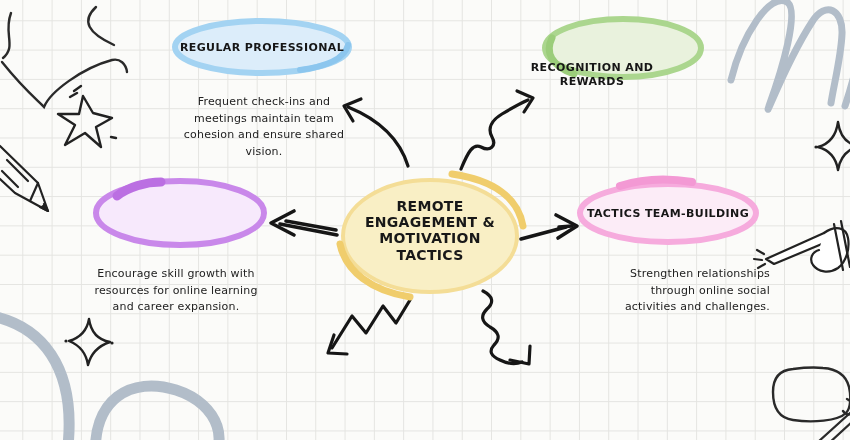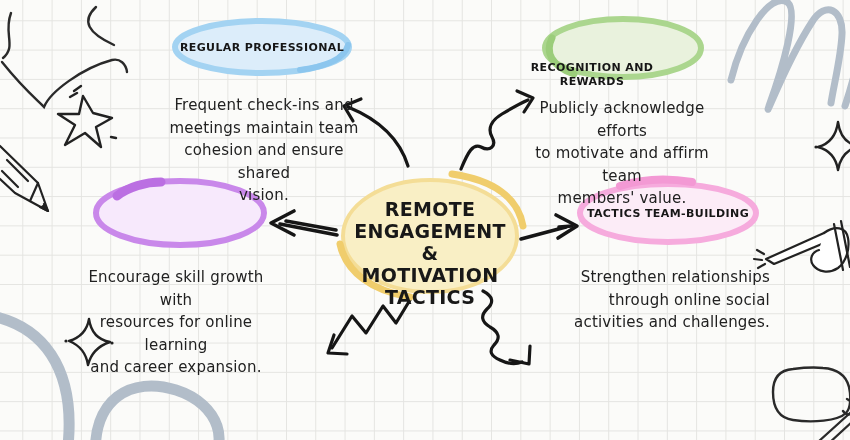--- a/index.html
+++ b/index.html
@@ -13,25 +13,25 @@
     background-position:-7px -9px;
     font-family:"DejaVu Sans", sans-serif;
   }
   svg.layer{position:absolute;left:0;top:0;width:850px;height:440px;}
   .txt{position:absolute;text-align:center;color:#1c1c1c;white-space:pre-line;}
   .node-label{
     font-weight:bold;font-size:11px;line-height:1.3;letter-spacing:0.4px;
     color:#161616;
   }
   .center-label{
-    font-weight:bold;font-size:19px;line-height:1.16;letter-spacing:0.3px;
+    font-weight:bold;font-size:14px;line-height:1.16;letter-spacing:0.3px;
     color:#181818;
   }
   .desc{
-    font-size:15px;line-height:1.5;letter-spacing:0.2px;color:#212121;
+    font-size:11px;line-height:1.5;letter-spacing:0.2px;color:#212121;
     font-weight:500;
   }
 </style>
 </head>
 <body>
 
 <div class="canvas">
 
   <svg class="layer" viewBox="0 0 850 440">
 
@@ -167,23 +167,20 @@
 REWARDS</div>
 
 
   <div class="txt node-label" style="left:578px;top:207px;width:180px;">TACTICS TEAM-BUILDING</div>
 
   <div class="txt desc" style="left:166px;top:94px;width:196px;">Frequent check-ins and
 meetings maintain team
 cohesion and ensure shared
 vision.</div>
 
-  <div class="txt desc" style="left:524px;top:97px;width:196px;">Publicly acknowledge efforts
-to motivate and affirm team
-members' value.</div>
 
   <div class="txt desc" style="left:78px;top:266px;width:196px;">Encourage skill growth with
 resources for online learning
 and career expansion.</div>
 
   <div class="txt desc" style="left:574px;top:266px;width:196px;text-align:right;">Strengthen relationships
 through online social
 activities and challenges.</div>
 </div>
 

